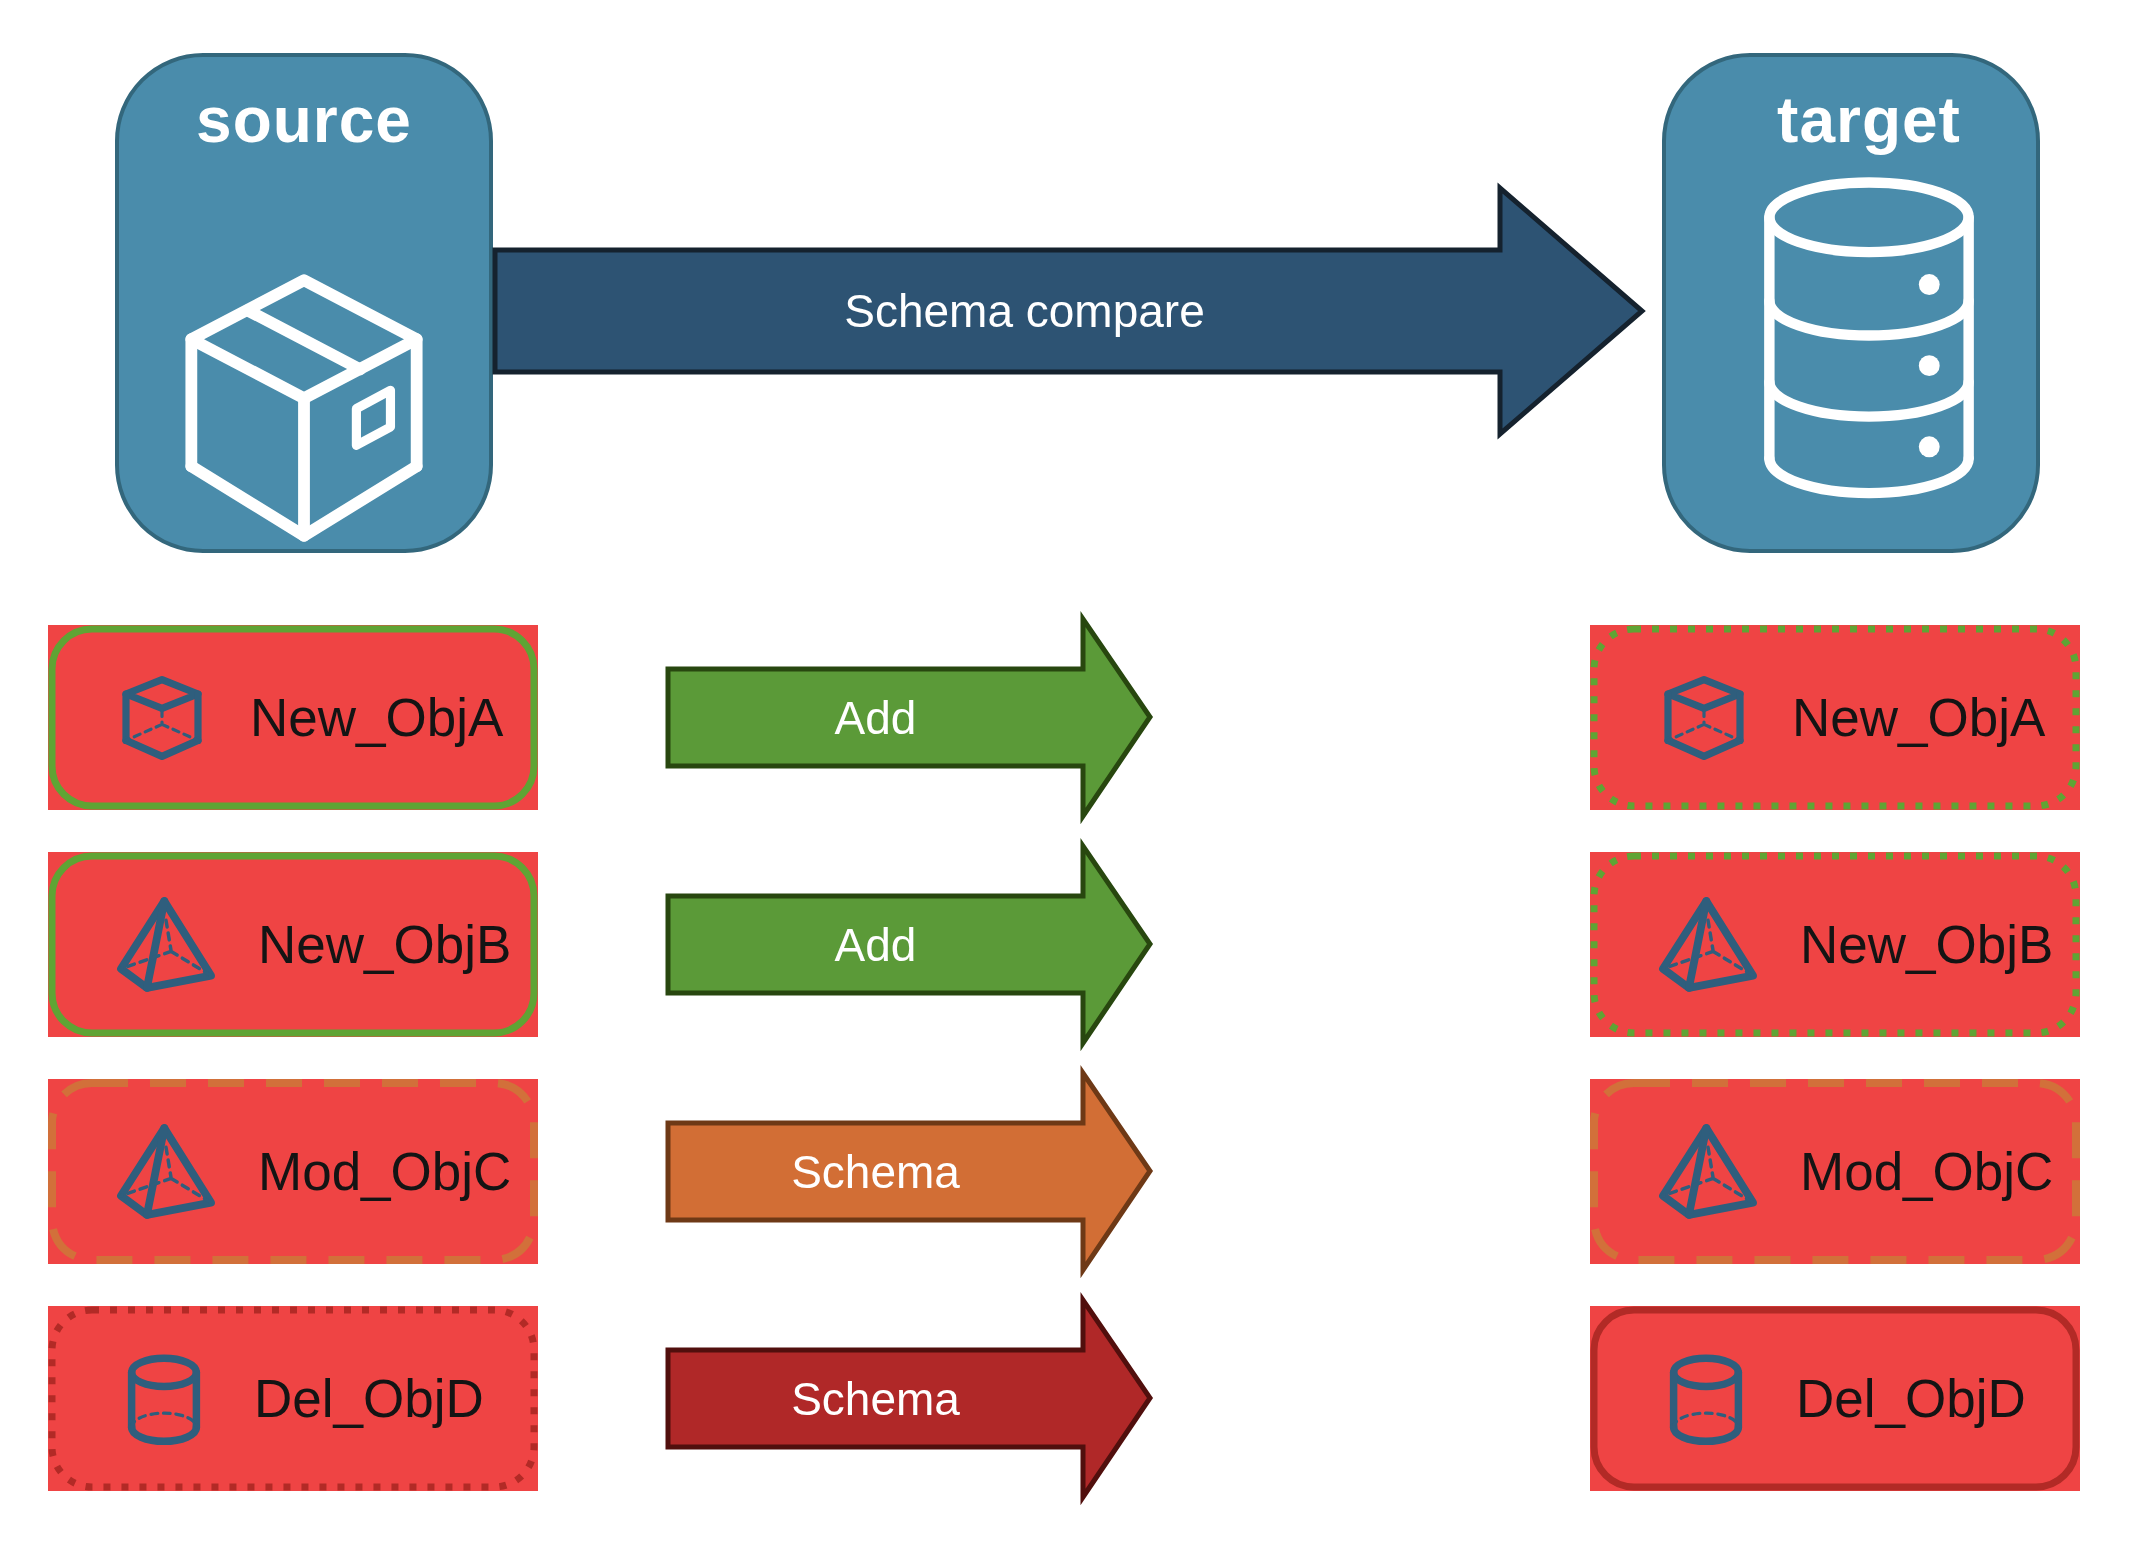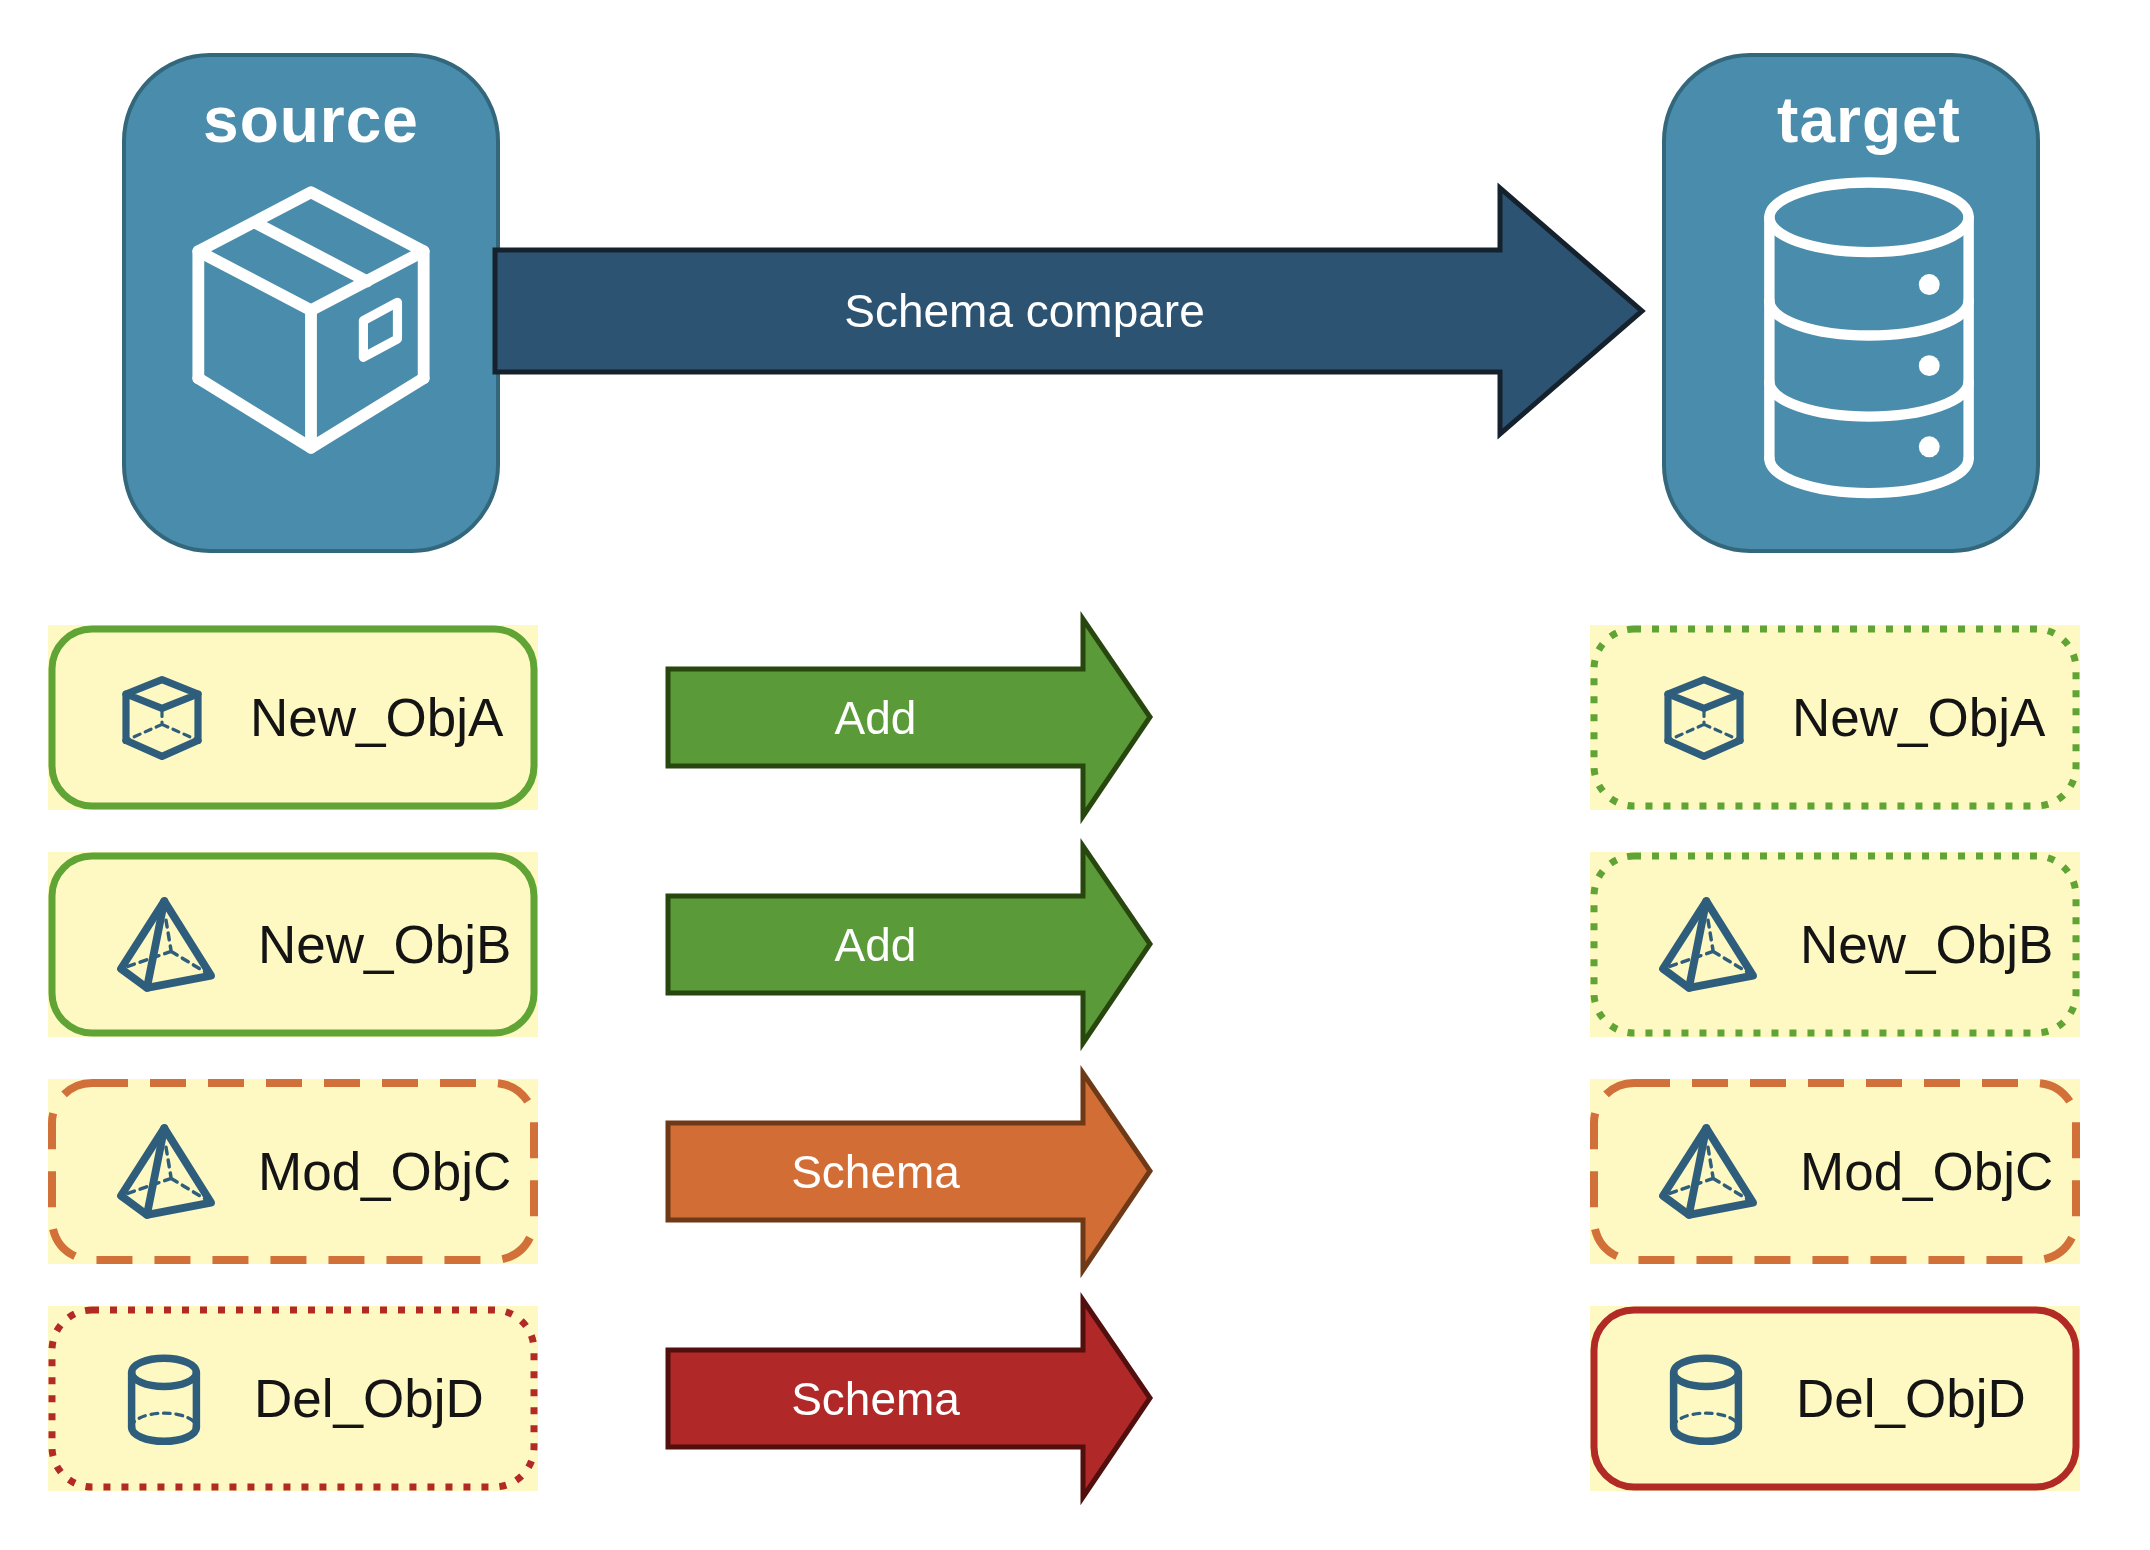--- a/index.html
+++ b/index.html
@@ -27,21 +27,21 @@
   .orange-arrow-poly{fill:#d26e35;stroke:#6e3916;stroke-width:5;}
   .red-arrow-poly{fill:#b02828;stroke:#510f0d;stroke-width:5;}
   .arrow-label{
     position:absolute;display:flex;align-items:center;justify-content:center;
     color:#ffffff;font-size:46px;
   }
 
   
   .obj-box{
     position:absolute;width:490px;height:185px;box-sizing:border-box;
-    display:flex;align-items:center;padding-left:66px;gap:40px;background:#fef9c3;
+    display:flex;align-items:center;padding-left:66px;gap:40px;background:#ef4444;
   }
   .border-svg{position:absolute;left:0;top:0;width:490px;height:185px;}
   .border-rect{fill:none;}
   .b-solid-green {stroke:#5fa434;stroke-width:7;}
   .b-dotted-green{stroke:#5fa434;stroke-width:7;stroke-dasharray:7 11;}
   .b-dashed-orange{stroke:#d2703a;stroke-width:8;stroke-dasharray:36 22;}
   .b-dotted-red {stroke:#b22a26;stroke-width:7;stroke-dasharray:7 11;}
   .b-solid-red  {stroke:#b22a26;stroke-width:7;}
   .obj-label{font-size:53px;color:#141414;position:relative;}
   .obj-icon{position:relative;flex:0 0 auto;}
@@ -89,21 +89,21 @@
       <ellipse class="ic-solid" cx="60" cy="27" rx="39" ry="17"></ellipse>
       <path class="ic-solid" d="M21,27 V93 M99,27 V93"></path>
       <path class="ic-solid" d="M21,93 A39,17 0 0 0 99,93"></path>
       <path class="ic-dash" d="M21,93 A39,17 0 0 1 99,93"></path>
     </g>
   </defs>
 </svg>
 
 <div class="canvas">
 
-  <div class="panel" style="left:122px;top:53px;">
+  <div class="panel" style="left:115px;top:53px;justify-content:space-between;">
     <div class="panel-label">source</div>
     <svg class="panel-icon" width="262" height="282" viewBox="0 0 200 215">
         <use href="#def-package"></use>
       </svg>
   </div>
 
   <div class="panel" style="left:1662px;top:53px;padding-left:36px;">
     <div class="panel-label">target</div>
     <svg class="panel-icon" style="margin-top:14px" width="232" height="336" viewBox="0 0 200 290">
         <use href="#def-database"></use>

